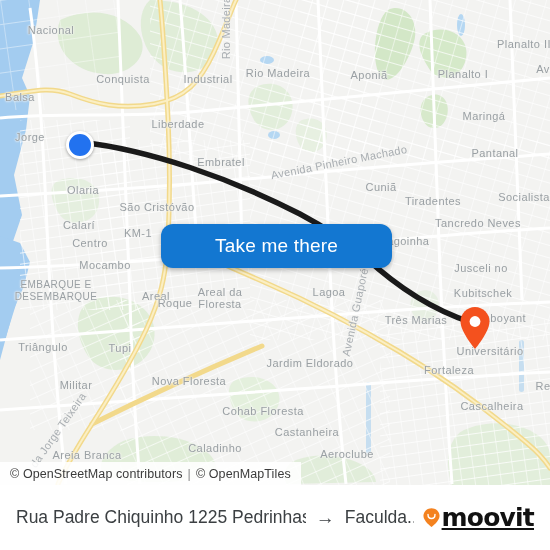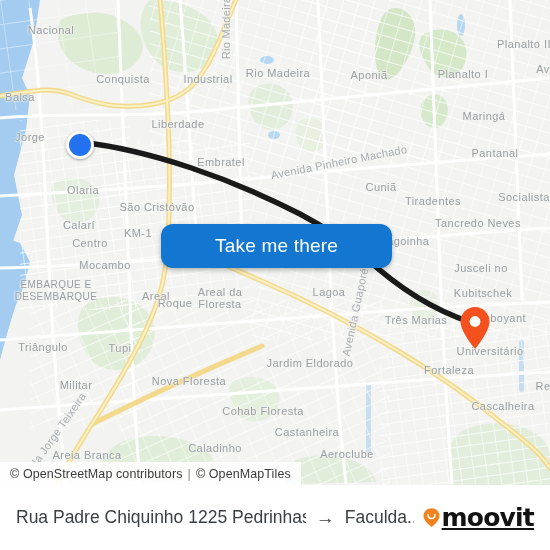--- a/index.html
+++ b/index.html
@@ -298,21 +298,21 @@
         <div class="lbl" style="left: 120px; top: 348px;">Tupi</div>
         <div class="lbl" style="left: 76px; top: 385px;">Militar</div>
         <div class="lbl" style="left: 189px; top: 381px;">Nova Floresta</div>
         <div class="lbl" style="left: 220px; top: 292px;">Areal da</div>
         <div class="lbl" style="left: 220px; top: 304px;">Floresta</div>
         <div class="lbl" style="left: 329px; top: 292px;">Lagoa</div>
         <div class="lbl" style="left: 416px; top: 320px;">Três Marias</div>
         <div class="lbl" style="left: 495px; top: 318px;">Flamboyant</div>
         <div class="lbl" style="left: 490px; top: 351px;">Universitário</div>
         <div class="lbl" style="left: 449px; top: 370px;">Fortaleza</div>
-        <div class="lbl" style="left: 503px; top: 406px;">Cascalheira</div>
+        <div class="lbl" style="left: 492px; top: 406px;">Cascalheira</div>
         <div class="lbl" style="left: 543px; top: 386px;">Re</div>
         <div class="lbl" style="left: 310px; top: 363px;">Jardim Eldorado</div>
         <div class="lbl" style="left: 263px; top: 411px;">Cohab Floresta</div>
         <div class="lbl" style="left: 307px; top: 432px;">Castanheira</div>
         <div class="lbl" style="left: 215px; top: 448px;">Caladinho</div>
         <div class="lbl" style="left: 347px; top: 454px;">Aeroclube</div>
         <div class="lbl" style="left: 87px; top: 455px;">Areia Branca</div>
         <div class="lbl sm" style="left: 56px; top: 284px;">EMBARQUE E</div>
         <div class="lbl sm" style="left: 56px; top: 296px;">DESEMBARQUE</div>
         <div class="lbl" style="left: 543px; top: 69px;">Av</div>

